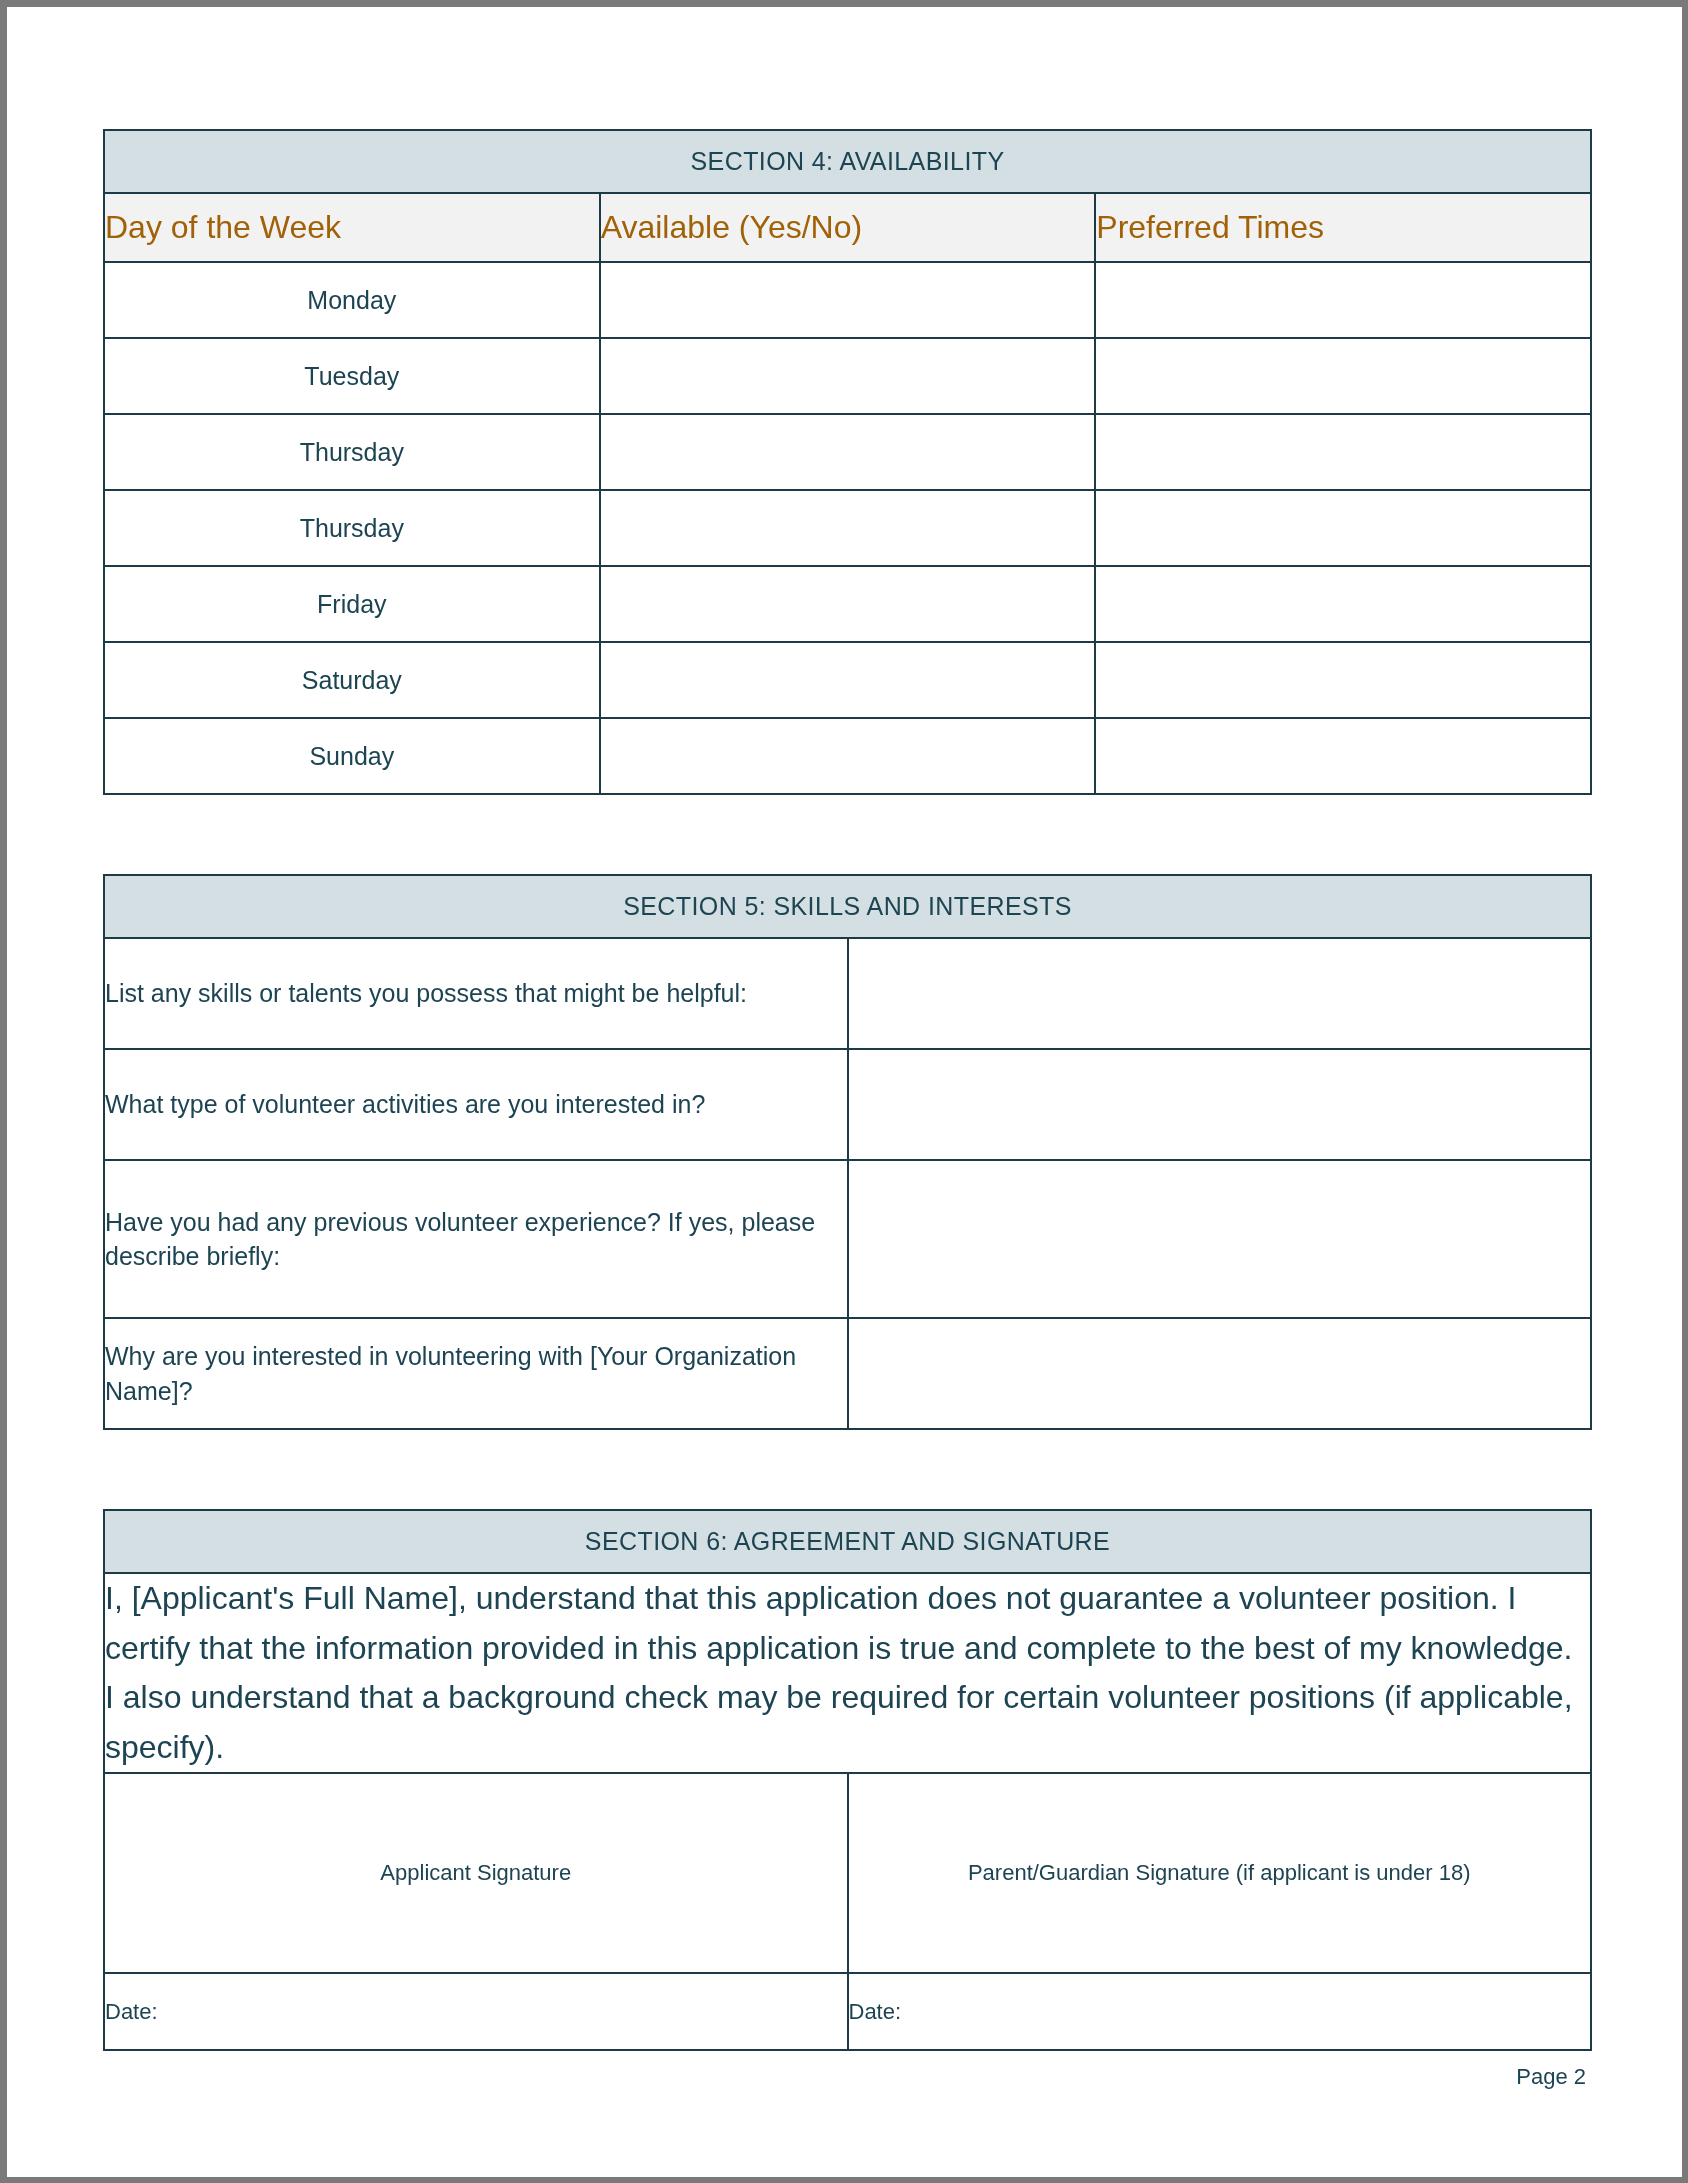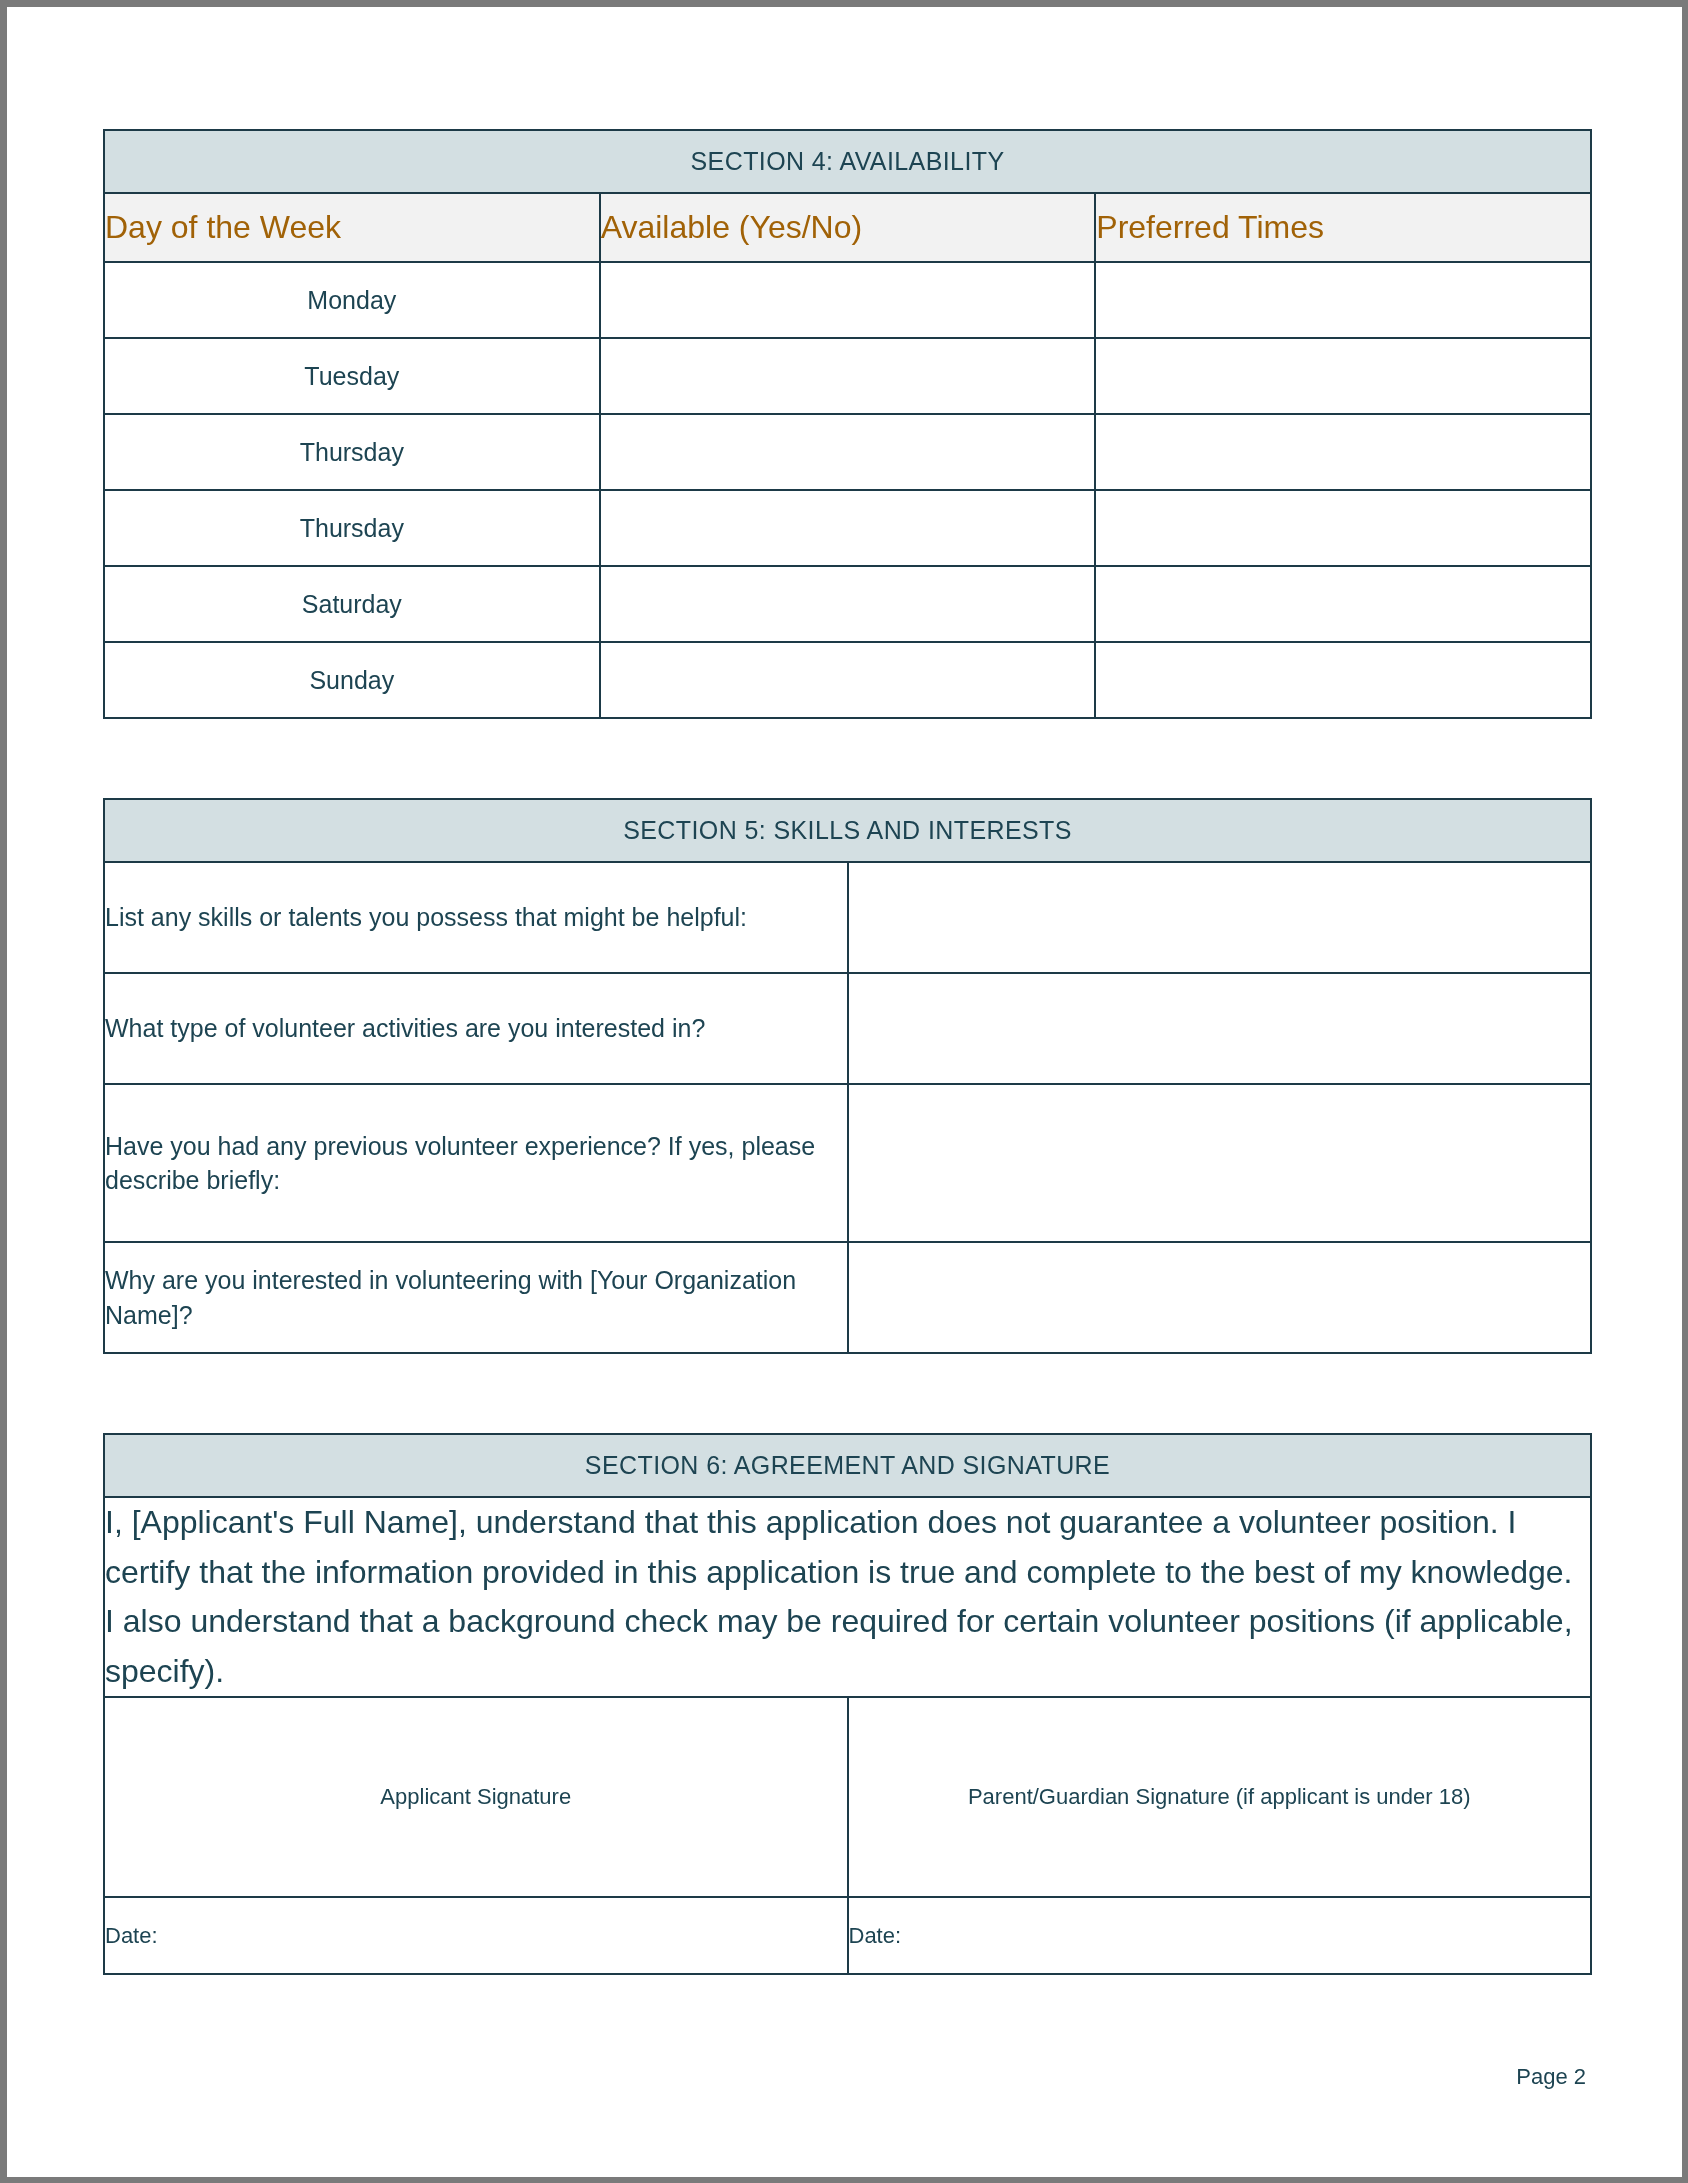--- a/index.html
+++ b/index.html
@@ -162,20 +162,25 @@
         <td class="day-cell">Thursday</td>
         <td class="blank-cell"></td>
         <td class="blank-cell"></td>
       </tr>
       <tr>
         <td class="day-cell">Thursday</td>
         <td class="blank-cell"></td>
         <td class="blank-cell"></td>
       </tr>
       <tr>
+        <td class="day-cell">Friday</td>
+        <td class="blank-cell"></td>
+        <td class="blank-cell"></td>
+      </tr>
+      <tr>
         <td class="day-cell">Saturday</td>
         <td class="blank-cell"></td>
         <td class="blank-cell"></td>
       </tr>
       <tr>
         <td class="day-cell">Sunday</td>
         <td class="blank-cell"></td>
         <td class="blank-cell"></td>
       </tr>
     </tbody>

